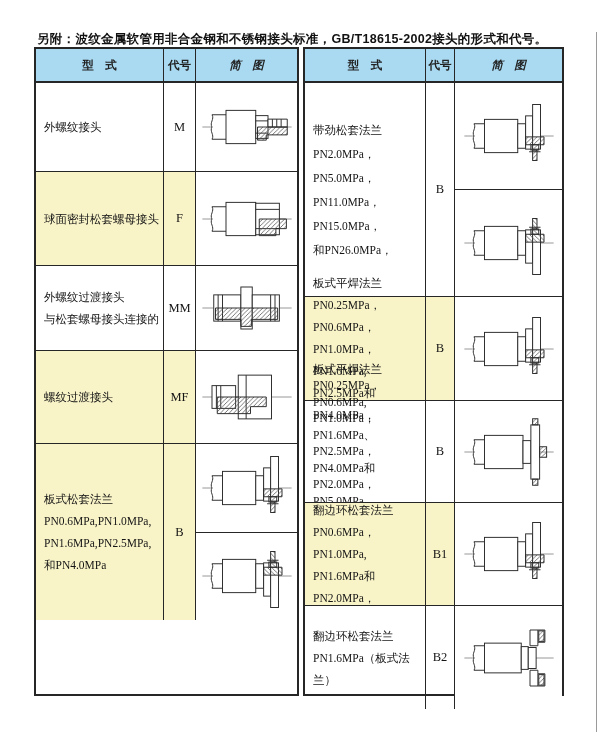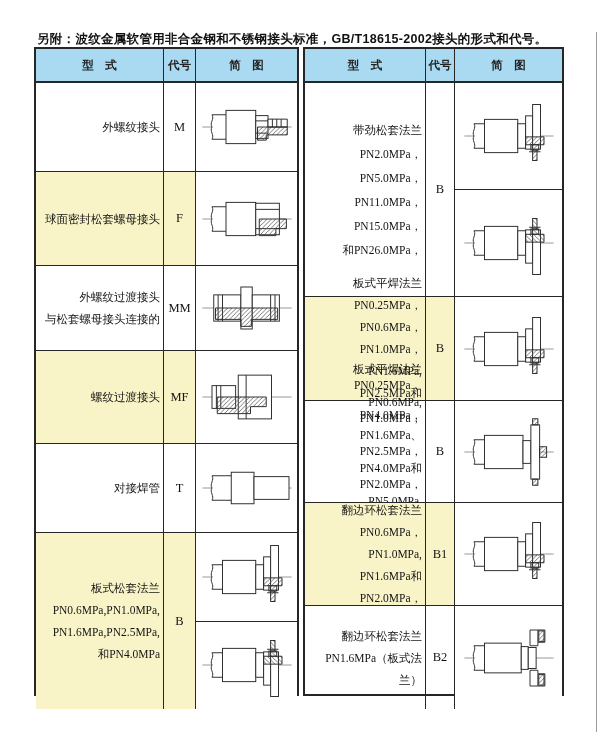--- a/index.html
+++ b/index.html
@@ -24,28 +24,28 @@
   }
   .hc{
     display:flex;align-items:center;justify-content:center;
     font-size:11.5px;font-weight:bold;color:#222;box-sizing:border-box;
   }
   .row{display:flex;flex:none;box-sizing:border-box;}
   .row + .row{border-top:1px solid var(--bd,#262626);}
   .cell{box-sizing:border-box;}
   .c-type{width:127px;}
   .c-code{width:33px;border-left:1px solid var(--bd,#262626);border-right:1px solid var(--bd,#262626);}
-  .c-diag{width:101px;}
+  .c-diag{width:101px;font-style:italic;}
   .right .c-type{width:120px;}
   .right .c-code{width:30px;}
   .right .c-diag{width:107px;}
   .cell.c-type{
     display:flex;flex-direction:column;justify-content:center;
     padding:5px 3px 5px 8px;font-family:"Liberation Serif",serif;
-    font-size:11.5px;line-height:22px;color:#141414;text-align:right;
+    font-size:11.5px;line-height:22px;color:#141414;
   }
   .row.lh-s .cell.c-type{line-height:16.5px;}
   .row.lh-xl .cell.c-type{line-height:24px;}
   .cell.c-code{
     display:flex;align-items:center;justify-content:center;
     font-family:"Liberation Serif",serif;font-size:12.5px;color:#141414;
   }
   .cell.c-diag{display:flex;flex-direction:column;background:#fff;}
   .dcell{flex:1;display:flex;align-items:center;justify-content:center;background:#fff;}
   .dcell + .dcell{border-top:1px solid var(--bd,#262626);}
@@ -160,38 +160,20 @@
               <line x1="22" y1="27" x2="22" y2="53"></line>
               <rect x="42" y="15" width="38" height="50"></rect>
               <line x1="51" y1="15" x2="51" y2="65"></line>
               <path d="M18 40 H74 V51 H56 V59 H18 Z" fill="url(#hx)"></path>
             </g>
           </svg>
         </div>
     </div>
   </div>
 
-  <div class="row" style="height:89px">
-    <div class="cell c-type">
-      <div>对接焊管</div>
-    </div>
-    <div class="cell c-code">T</div>
-    <div class="cell c-diag">
-      <div class="dcell">
-          <svg viewBox="0 0 104 80" width="96" height="70">
-            <line x1="1" y1="40" x2="103" y2="40" stroke="#555" stroke-width="0.7"></line>
-            <g stroke="#2a2a2a" stroke-width="1.1" fill="#fff">
-              <path d="M36 26 L12 26 C15 31 9 35 12 40 C9 45 15 49 12 54 L36 54"></path>
-              <rect x="34" y="22" width="26" height="36"></rect>
-              <rect x="60" y="27" width="40" height="26"></rect>
-            </g>
-          </svg>
-        </div>
-    </div>
-  </div>
 
   <div class="row hl" style="height:177px">
     <div class="cell c-type">
       <div>板式松套法兰</div>
       <div>PN0.6MPa,PN1.0MPa,</div>
       <div>PN1.6MPa,PN2.5MPa,</div>
       <div>和PN4.0MPa</div>
     </div>
     <div class="cell c-code">B</div>
     <div class="cell c-diag">

